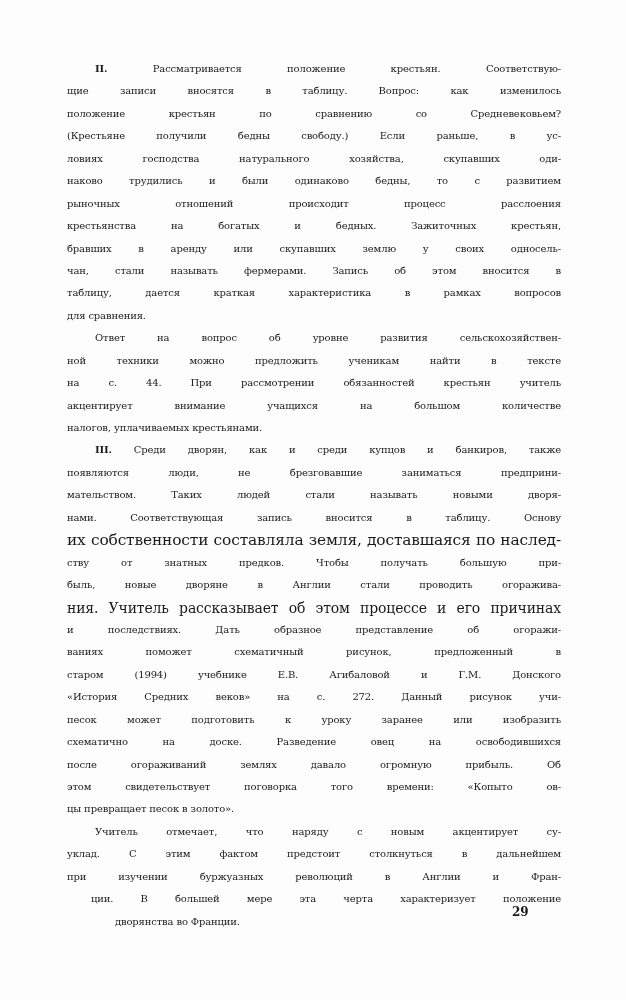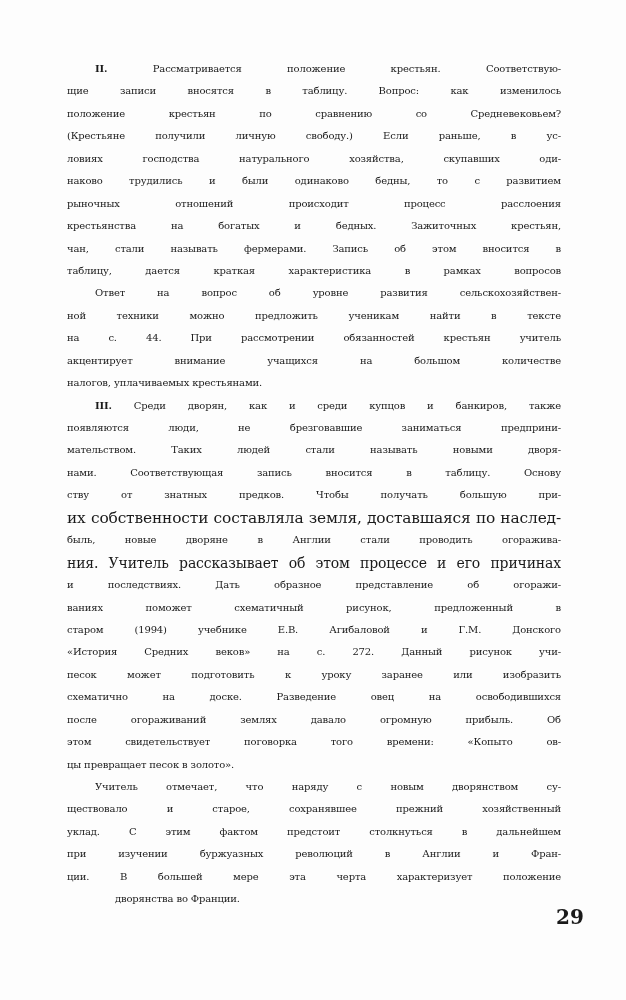--- a/index.html
+++ b/index.html
@@ -43,71 +43,72 @@
       text-align-last: left;
     }
     .line.indent {
       padding-left: 28px;
     }
     .line .roman {
       font-weight: bold;
     }
     .page-number {
       position: absolute;
-      left: 556px;
+      left: 512px;
       top: 905px;
-      font-size: 20px;
+      font-size: 12px;
       font-weight: bold;
       font-family: "DejaVu Serif", "Liberation Serif", serif;
     }
   </style>
 </head>
 <body>
 
 <div class="page">
   <div class="text-block">
 
     <span class="line indent" style="white-space: normal;"><b class="roman">II.</b><span> Рассматривается положение крестьян. Соответствую-</span></span>
     <span class="line" style="white-space: normal;">щие записи вносятся в таблицу. Вопрос: как изменилось</span>
     <span class="line" style="white-space: normal;">положение крестьян по сравнению со Средневековьем?</span>
-    <span class="line" style="white-space: normal;">(Крестьяне получили личную свободу.) Если раньше, в ус-</span>
+    <span class="line" style="white-space: normal;">(Крестьяне получили бедны свободу.) Если раньше, в ус-</span>
     <span class="line" style="white-space: normal;">ловиях господства натурального хозяйства, скупавших оди-</span>
     <span class="line" style="white-space: normal;">наково трудились и были одинаково бедны, то с развитием</span>
     <span class="line" style="white-space: normal;">рыночных отношений происходит процесс расслоения</span>
     <span class="line" style="white-space: normal;">крестьянства на богатых и бедных. Зажиточных крестьян,</span>
+    <span class="line" style="white-space: normal;">бравших в аренду или скупавших землю у своих односель-</span>
     <span class="line" style="white-space: normal;">чан, стали называть фермерами. Запись об этом вносится в</span>
     <span class="line" style="white-space: normal;">таблицу, дается краткая характеристика в рамках вопросов</span>
+    <span class="line last" style="white-space: nowrap;">для сравнения.</span>
 
     <span class="line indent" style="white-space: normal;">Ответ на вопрос об уровне развития сельскохозяйствен-</span>
     <span class="line" style="white-space: normal;">ной техники можно предложить ученикам найти в тексте</span>
     <span class="line" style="white-space: normal;">на с. 44. При рассмотрении обязанностей крестьян учитель</span>
     <span class="line" style="white-space: normal;">акцентирует внимание учащихся на большом количестве</span>
     <span class="line last" style="white-space: nowrap;">налогов, уплачиваемых крестьянами.</span>
 
     <span class="line indent" style="white-space: normal;"><b class="roman">III.</b><span> Среди дворян, как и среди купцов и банкиров, также</span></span>
     <span class="line" style="white-space: normal;">появляются люди, не брезговавшие заниматься предприни-</span>
     <span class="line" style="white-space: normal;">мательством. Таких людей стали называть новыми дворя-</span>
     <span class="line" style="white-space: normal;">нами. Соответствующая запись вносится в таблицу. Основу</span>
+    <span class="line" style="white-space: normal; font-size: 15.4254px;">их собственности составляла земля, доставшаяся по наслед-</span>
     <span class="line" style="white-space: normal;">ству от знатных предков. Чтобы получать большую при-</span>
-    <span class="line" style="white-space: normal; font-size: 15.4254px;">их собственности составляла земля, доставшаяся по наслед-</span>
     <span class="line" style="white-space: normal;">быль, новые дворяне в Англии стали проводить огоражива-</span>
     <span class="line" style="white-space: normal; font-size: 14px;">ния. Учитель рассказывает об этом процессе и его причинах</span>
     <span class="line" style="white-space: normal;">и последствиях. Дать образное представление об огоражи-</span>
     <span class="line" style="white-space: normal;">ваниях поможет схематичный рисунок, предложенный в</span>
     <span class="line" style="white-space: normal;">старом (1994) учебнике Е.В. Агибаловой и Г.М. Донского</span>
     <span class="line" style="white-space: normal;">«История Средних веков» на с. 272. Данный рисунок учи-</span>
     <span class="line" style="white-space: normal;">песок может подготовить к уроку заранее или изобразить</span>
     <span class="line" style="white-space: normal;">схематично на доске. Разведение овец на освободившихся</span>
     <span class="line" style="white-space: normal;">после огораживаний землях давало огромную прибыль. Об</span>
     <span class="line" style="white-space: normal;">этом свидетельствует поговорка того времени: «Копыто ов-</span>
     <span class="line last" style="white-space: nowrap;">цы превращает песок в золото».</span>
 
-    <span class="line indent" style="white-space: normal;">Учитель отмечает, что наряду с новым дворянством су-</span>
-    <span class="line" style="white-space: normal;">ществовало и старое, сохранявшее прежний хозяйственный</span>
+    <span class="line indent" style="white-space: normal;">Учитель отмечает, что наряду с новым акцентирует су-</span>
     <span class="line" style="white-space: normal;">уклад. С этим фактом предстоит столкнуться в дальнейшем</span>
     <span class="line" style="white-space: normal;">при изучении буржуазных революций в Англии и Фран-</span>
-    <span class="line" style="white-space: normal;">ции. В большей мере эта черта характеризует положение</span>
+    <span class="line" style="white-space: normal; margin-left: 24px;">ции. В большей мере эта черта характеризует положение</span>
     <span class="line last" style="white-space: nowrap; margin-left: 48px;">дворянства во Франции.</span>
 
   </div>
 
   <div class="page-number">29</div>
 </div>
 
 </body></html>

